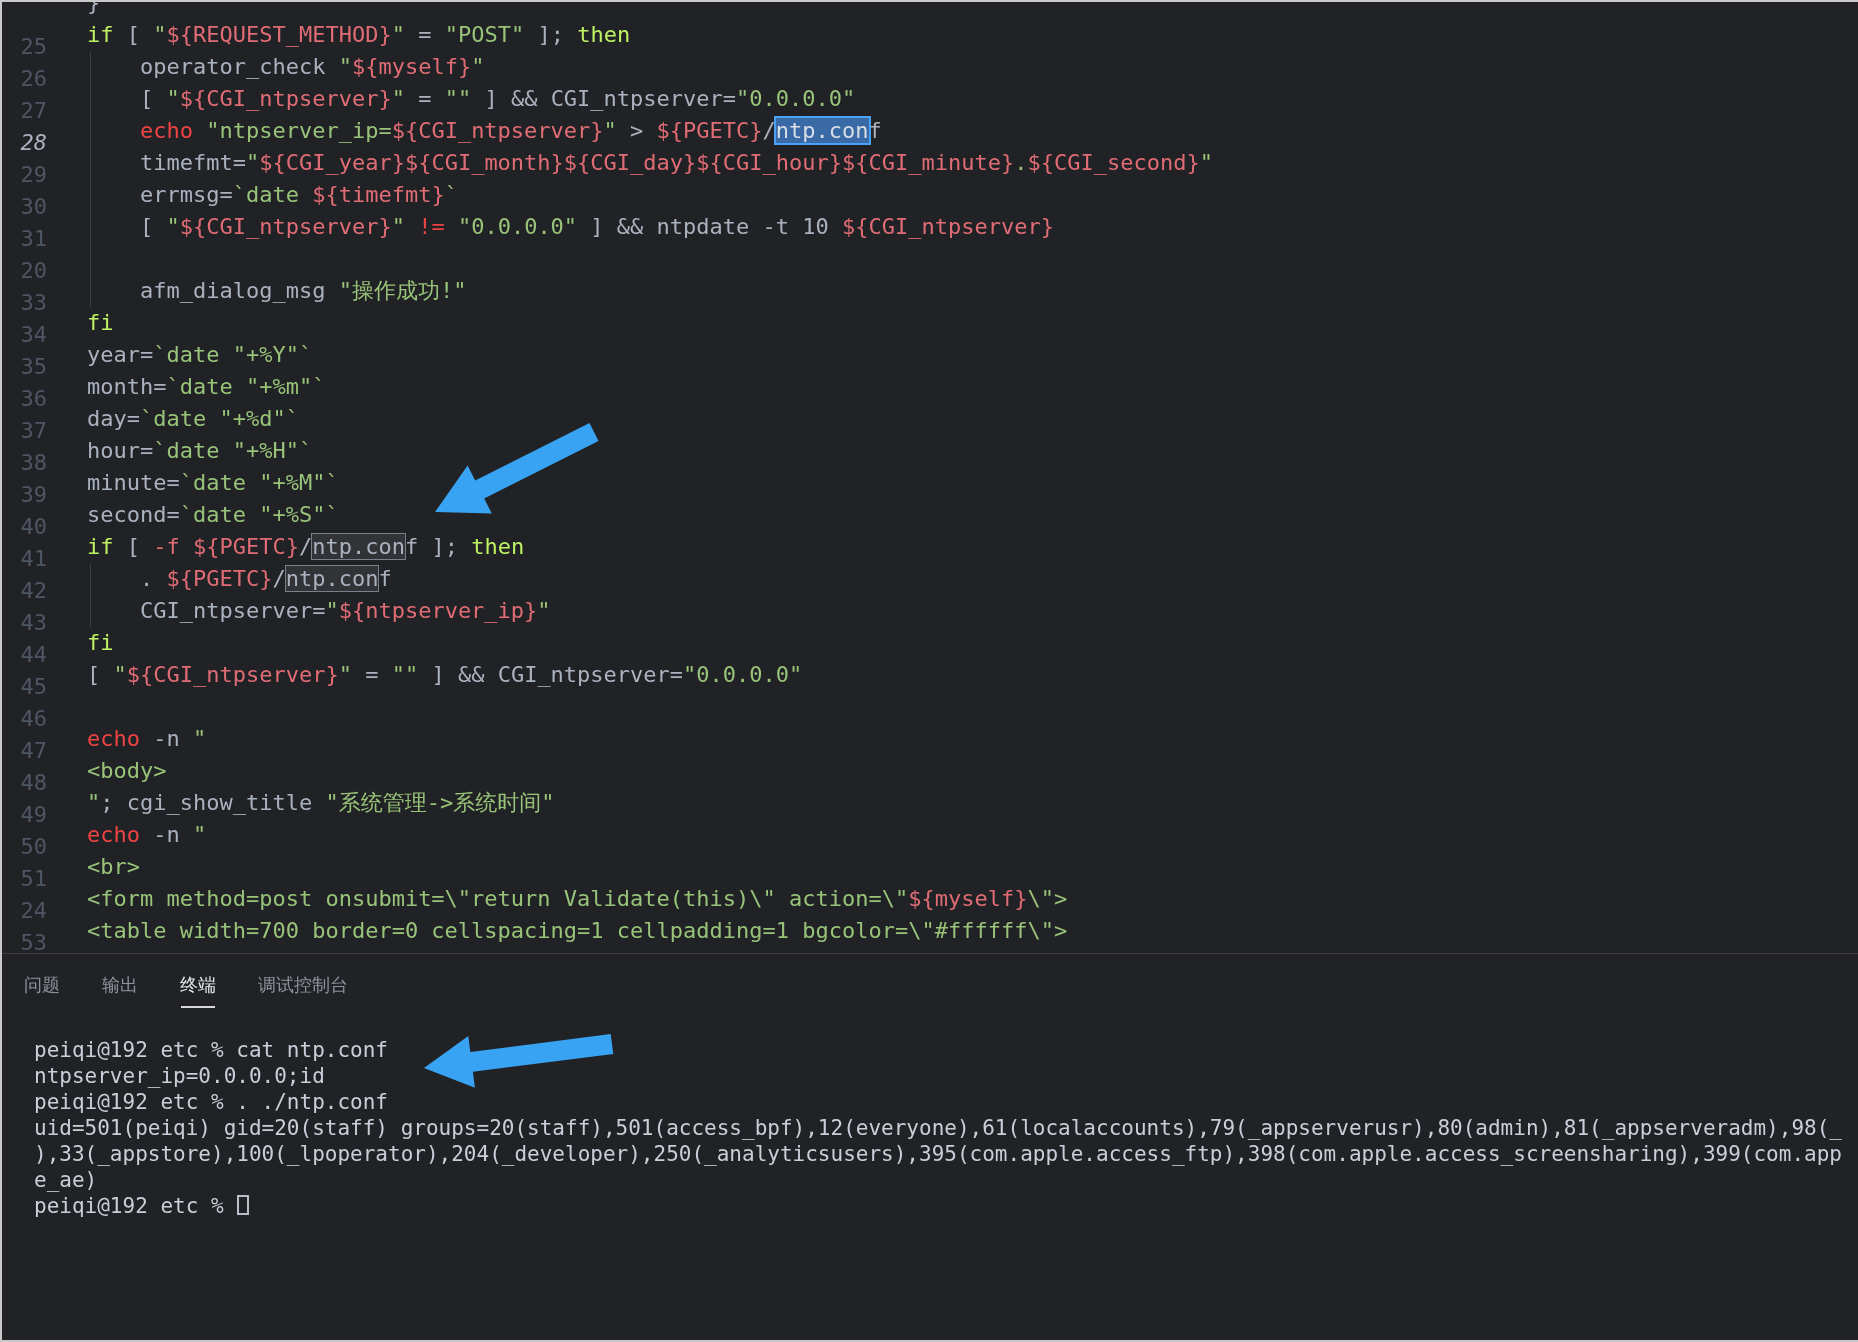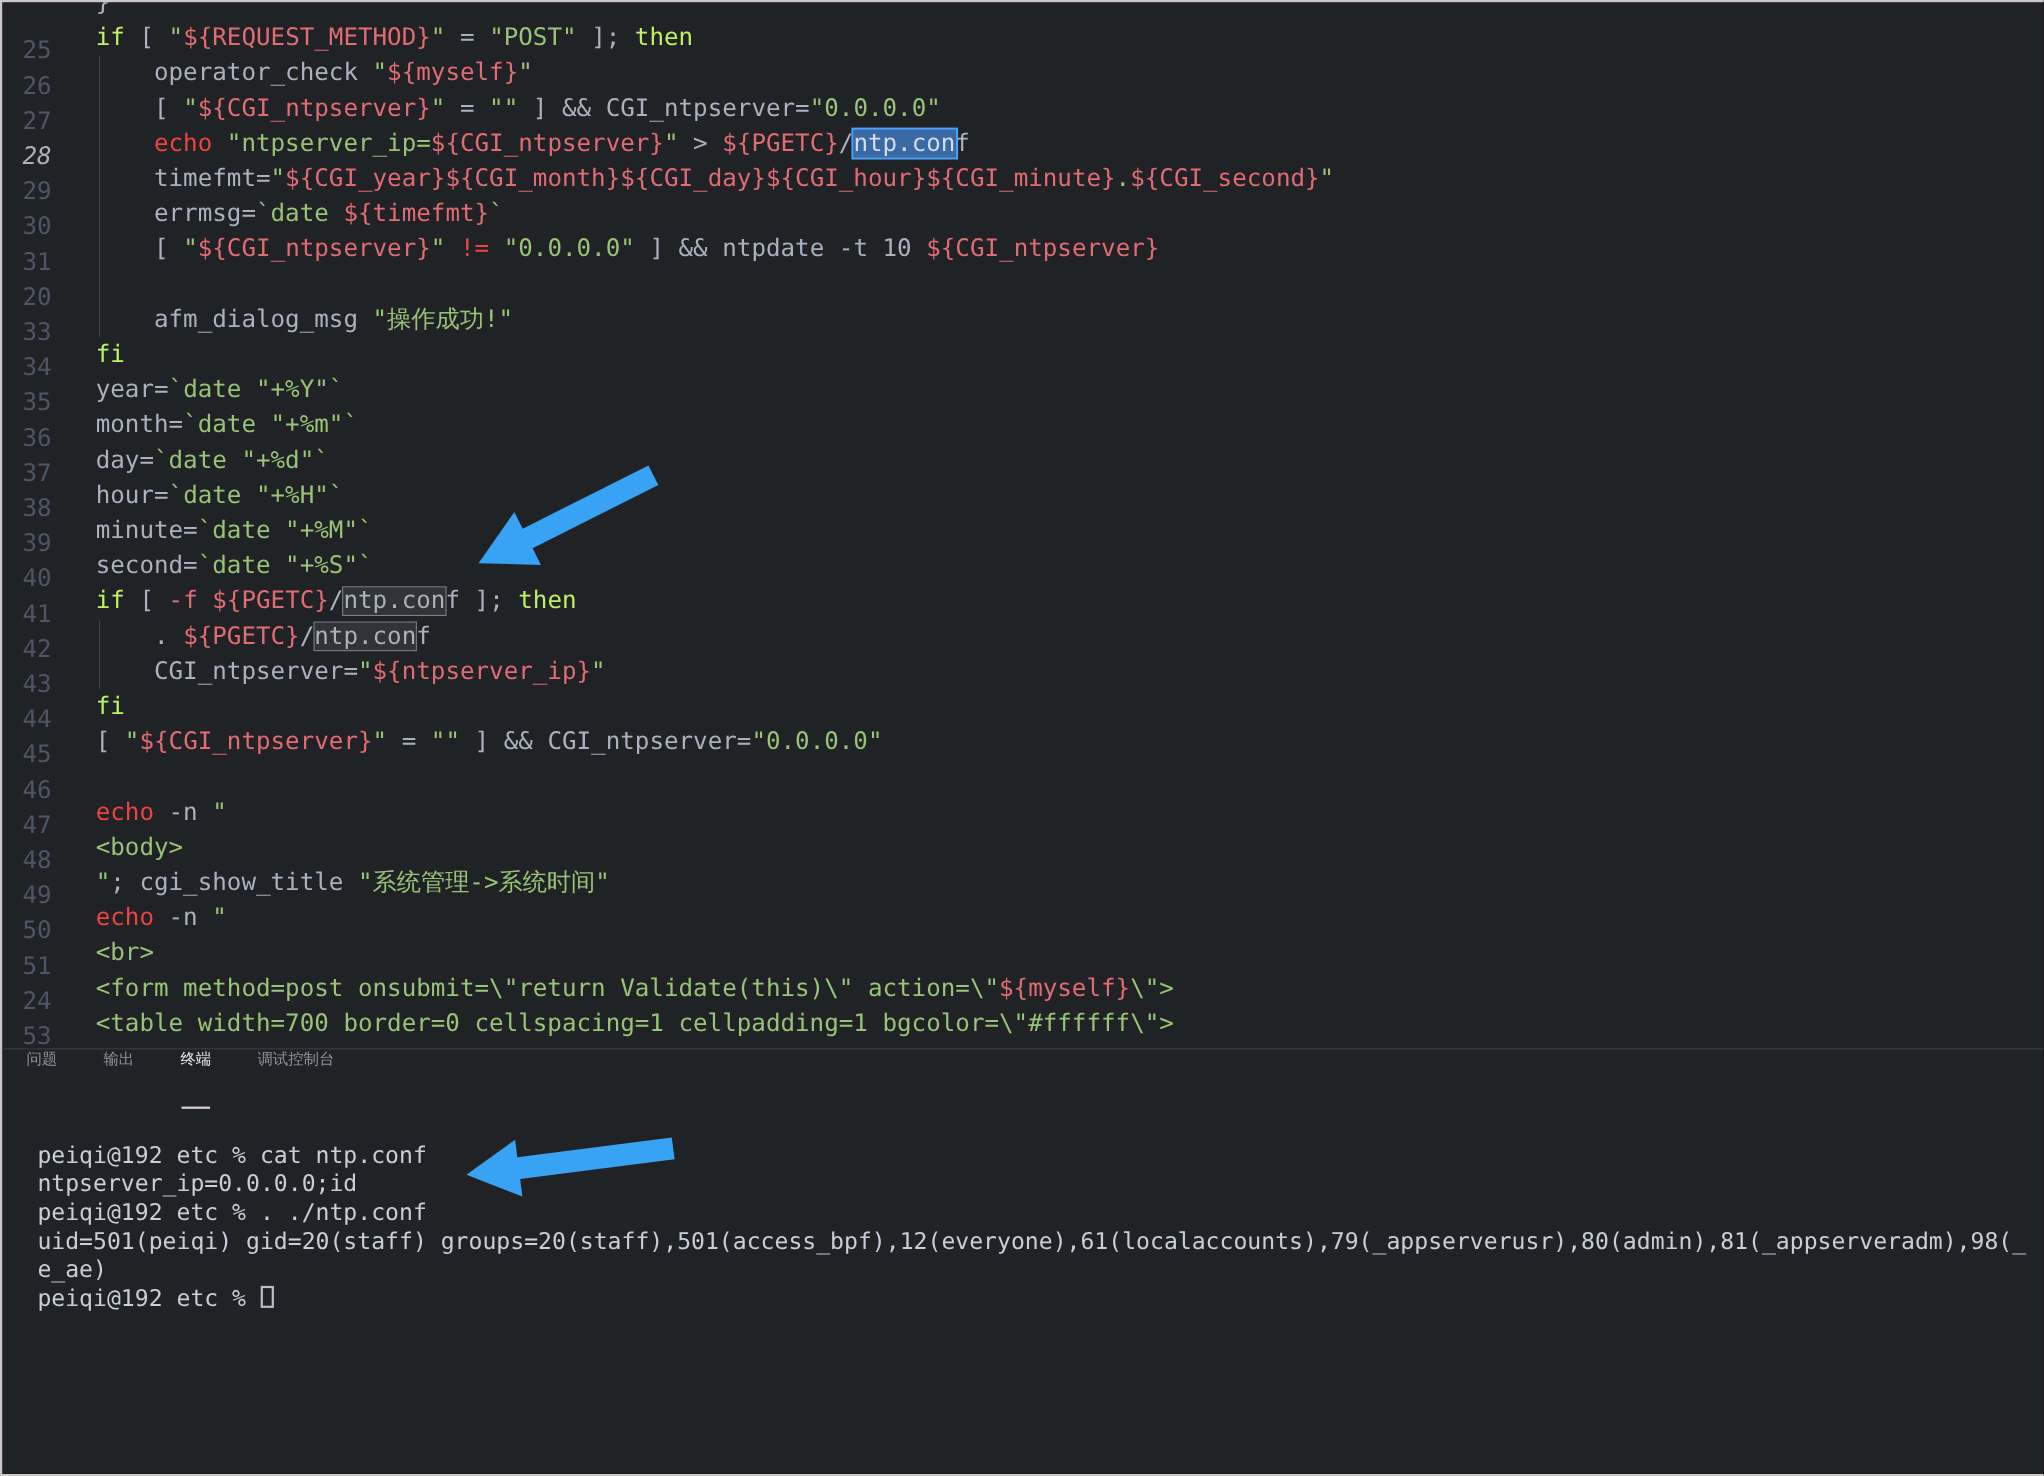--- a/index.html
+++ b/index.html
@@ -26,22 +26,22 @@
   .tok-str{color:#98c379;}
   .tok-var{color:#e06c75;margin-top:24px;}
   .tok-cmd{color:#ef4444;}
   .tok-find{color:#abb2bf;background:rgba(255,255,255,0.08);outline:1px solid #7a8089;}
   .tok-findcur{color:#d8dee8;background:#3a6aa5;outline:2px solid #4aa1f8;}
   .indent-guide{position:absolute;width:1px;background:#3a3f47;left:88px;}
   
   #panel-header{position:absolute;top:951px;left:0;right:0;height:62px;
     border-top:1px solid #3d3d3d;display:flex;align-items:center;gap:42px;
     padding-left:22px;box-sizing:border-box;font-family:"Liberation Sans",sans-serif;}
-  .tab{position:relative;height:100%;display:flex;
-    font-size:14px;color:#8d939c;cursor:pointer;}
+  .tab{position:relative;height:100%;display:flex;align-items:center;
+    font-size:18px;color:#8d939c;cursor:pointer;}
   .tab.active{color:#e8eaed;}
   .tab.active::after{content:"";position:absolute;left:1px;right:1px;bottom:7px;height:2px;background:#d7d7d7;}
   
   #terminal{position:absolute;top:1035px;left:32px;right:0;overflow:hidden;}
   .t-row{height:26px;line-height:26px;font-size:21px;color:#c9cfd8;white-space:pre;}
   #terminal-cursor{display:inline-block;width:12px;height:20px;border:2px solid #b9bfc9;
     vertical-align:middle;transform:translateY(-2px);box-sizing:border-box;margin-left:1px;}
   
   #annotations{position:absolute;inset:0;pointer-events:none;}
 </style>
@@ -100,20 +100,21 @@
     <div class="tab">
         <span>调试控制台</span>
       </div>
   </div>
 
   <div id="terminal">
       <div class="t-row">peiqi@192 etc % cat ntp.conf</div>
       <div class="t-row">ntpserver_ip=0.0.0.0;id</div>
       <div class="t-row">peiqi@192 etc % . ./ntp.conf</div>
       <div class="t-row">uid=501(peiqi) gid=20(staff) groups=20(staff),501(access_bpf),12(everyone),61(localaccounts),79(_appserverusr),80(admin),81(_appserveradm),98(_</div>
+      <div class="t-row">),33(_appstore),100(_lpoperator),204(_developer),250(_analyticsusers),395(com.apple.access_ftp),398(com.apple.access_screensharing),399(com.app</div>
       <div class="t-row">e_ae)</div>
       <div class="t-row"><span>peiqi@192 etc % </span><span id="terminal-cursor"></span></div>
     </div>
 
   <svg id="annotations" width="1858" height="1342" viewBox="0 0 1858 1342">
     <polygon points="587.5,421.1 473.2,478.6 465.6,463.4 433,510 489.8,511.6 482.2,496.4 596.5,438.9" fill="#38a3f2"></polygon>
     <polygon points="608.7,1032.1 468.3,1050.0 466.3,1034.1 422,1066 472.9,1085.7 470.9,1069.8 611.3,1051.9" fill="#38a3f2"></polygon>
   </svg>
 
 </div>

